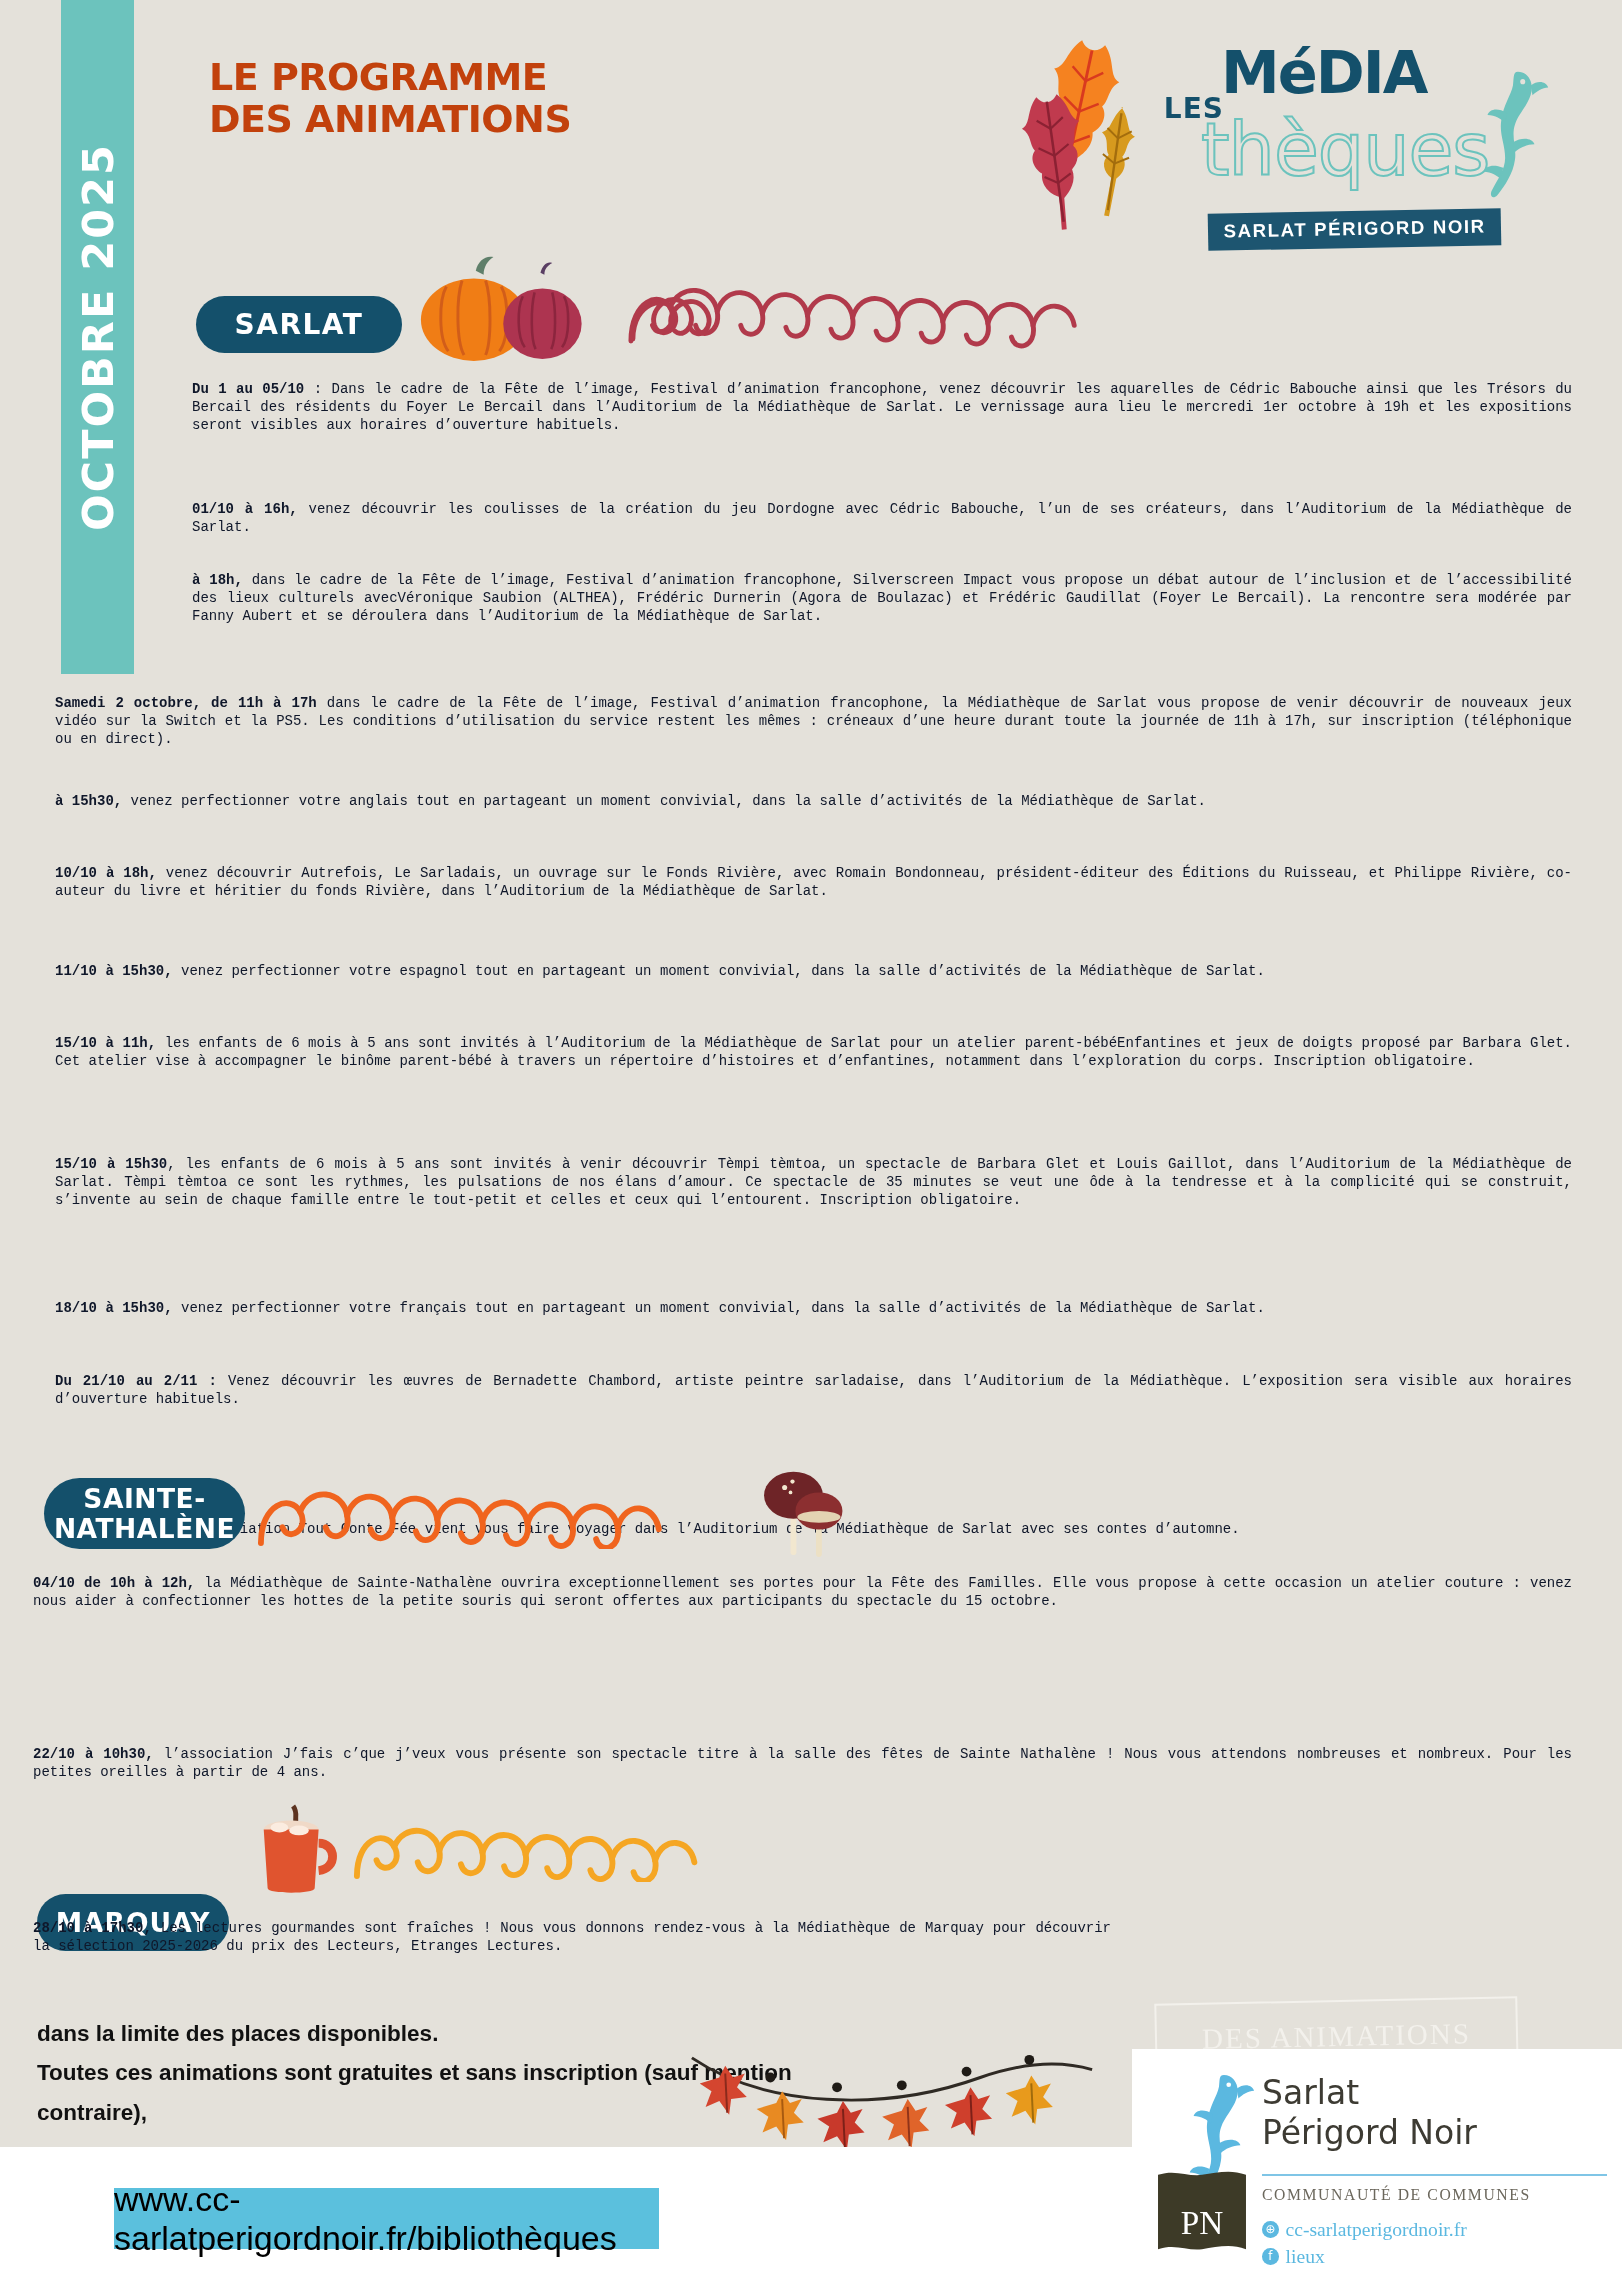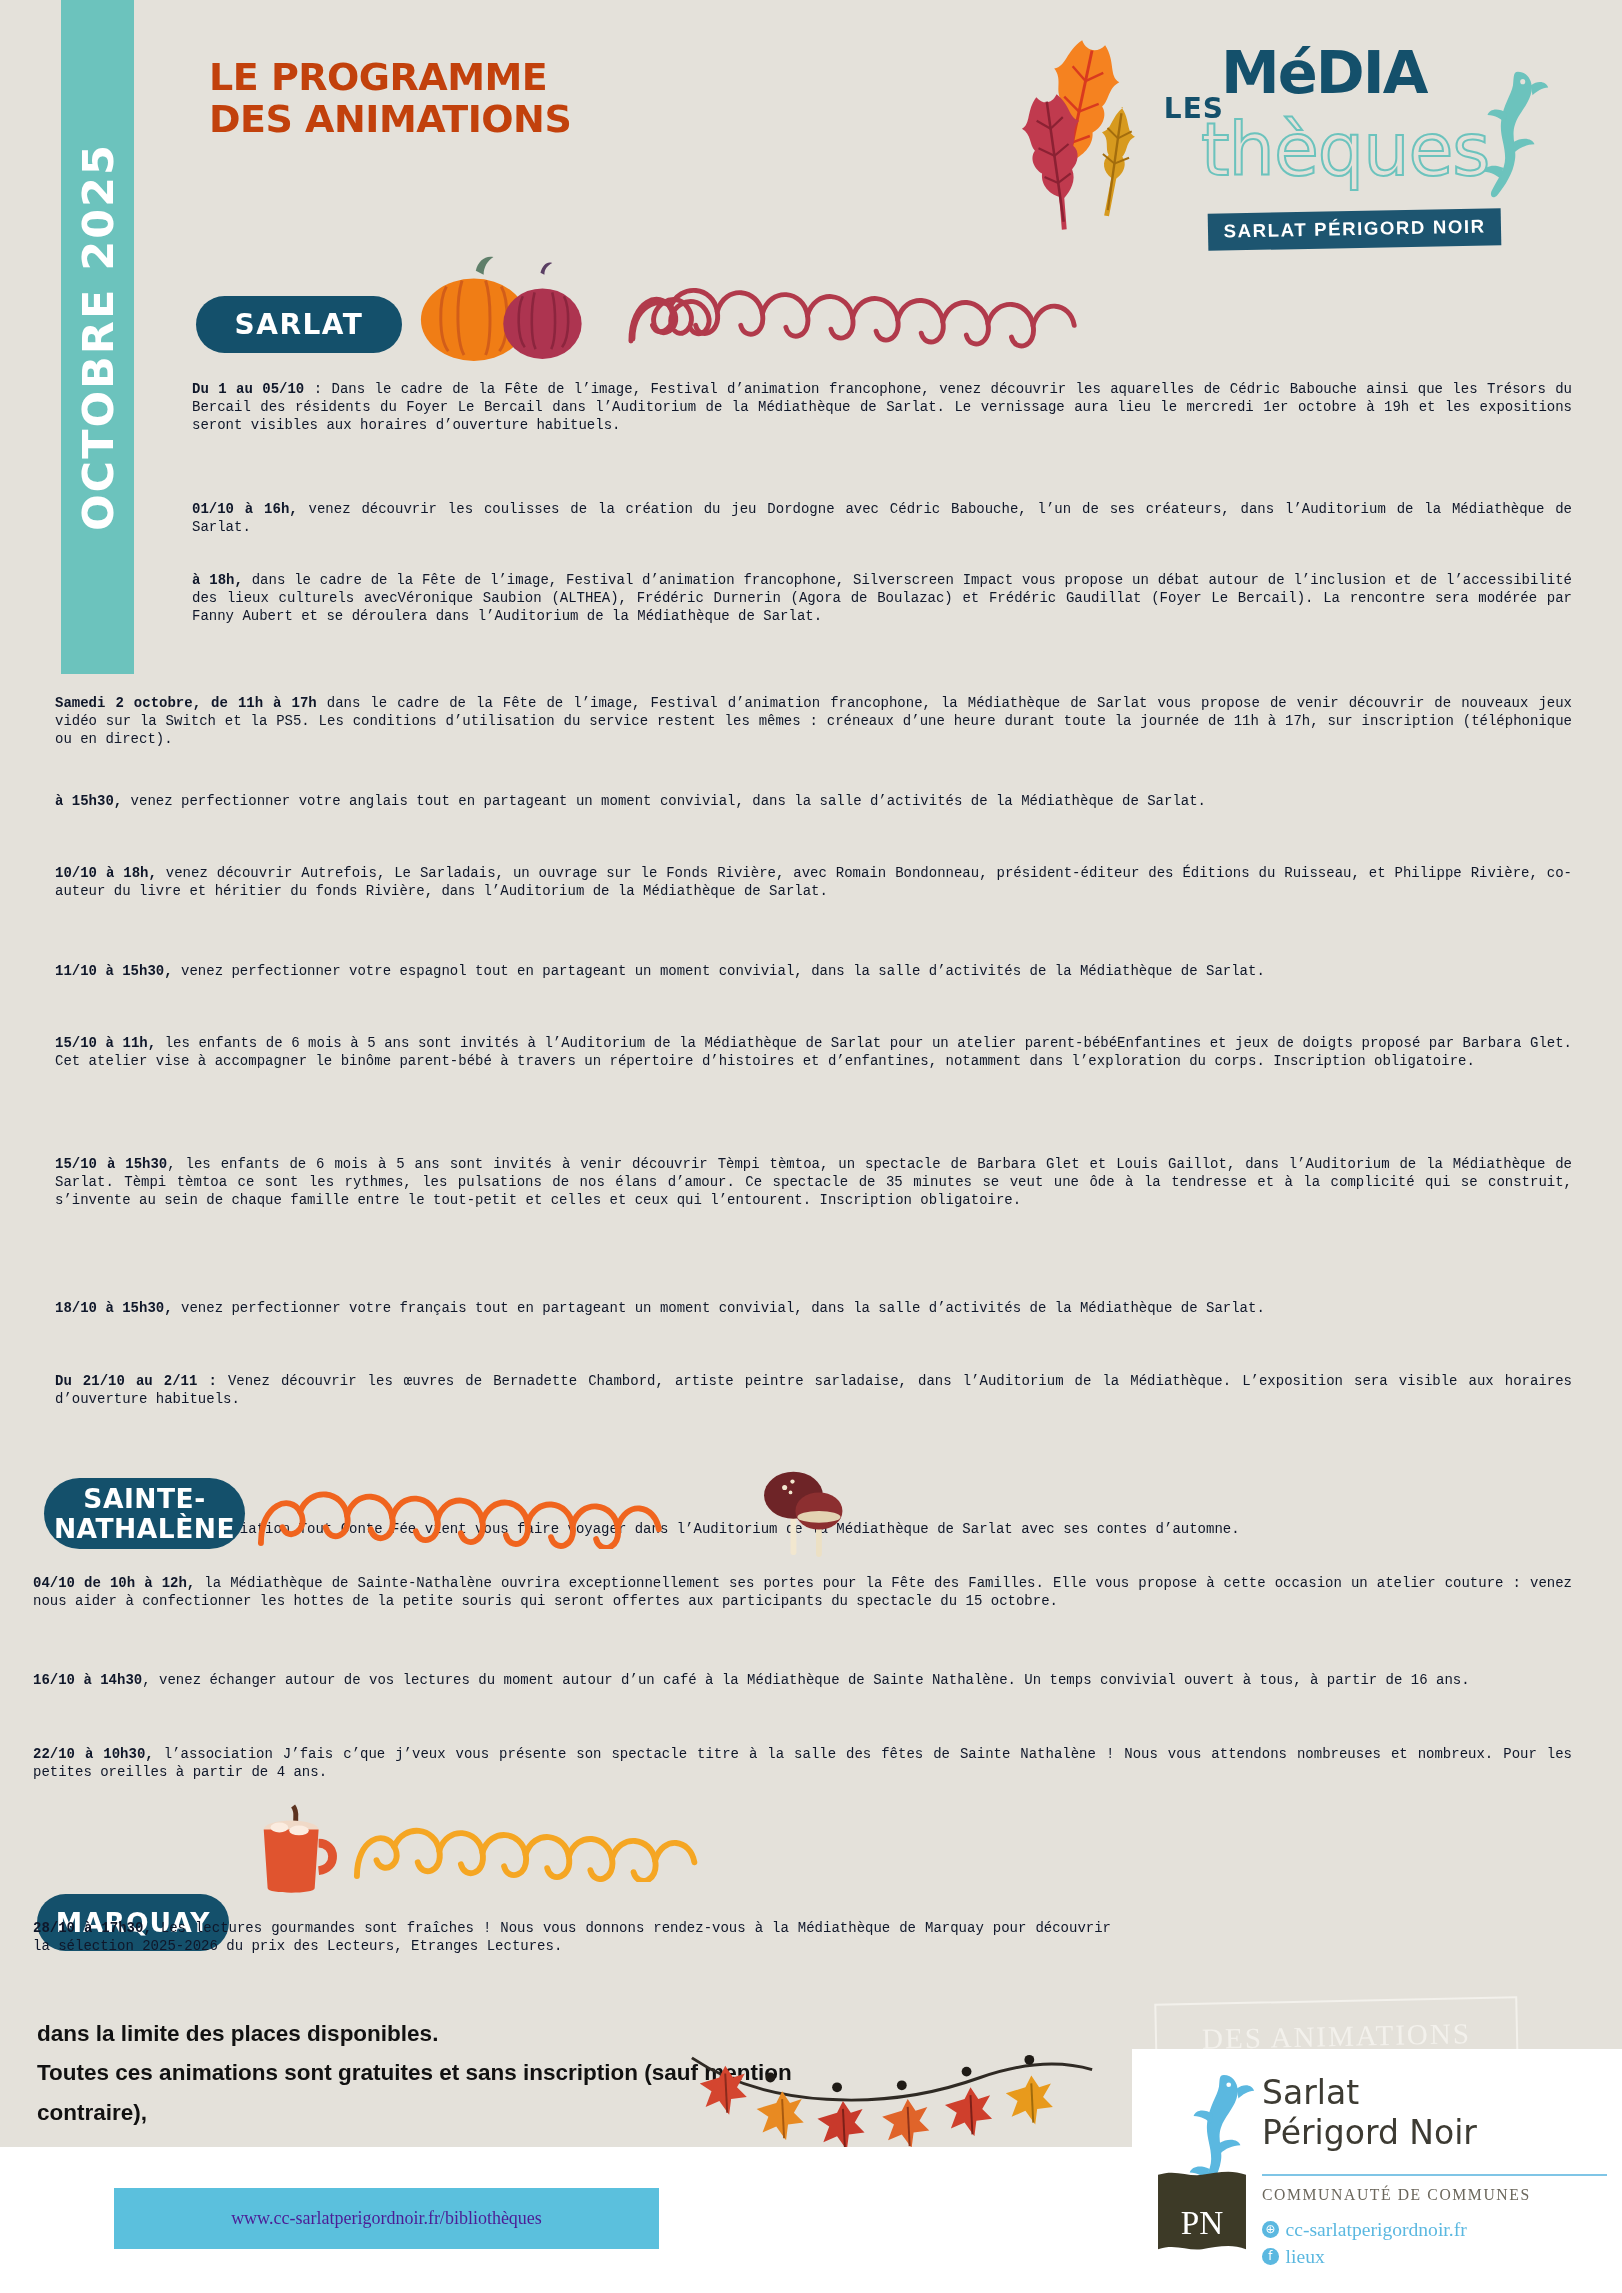--- a/index.html
+++ b/index.html
@@ -253,22 +253,22 @@
     position: absolute; left: 0; top: 2147px;
     width: 1622px; height: 147px; background: #ffffff;
   }
   .url-bar {
     position: absolute; left: 114px; top: 2188px;
     width: 545px; height: 61px;
     background: #5bc0dd;
     display: flex; align-items: center; justify-content: center;
   }
   .url-bar span {
-    color: #4c1d95; font-size: 18px;
-    font-family: Liberation Serif, serif;
+    color: #000000; font-size: 34px;
+    font-family: Liberation Sans, sans-serif;
   }
 </style>
 </head>
 <body>
 
 <div id="poster">
 
   <div class="month-band">
     <div class="vtext">OCTOBRE 2025</div>
   </div>
@@ -397,23 +397,20 @@
     <ellipse cx="37" cy="34" rx="30" ry="24" fill="#6e2427"></ellipse>
     <ellipse cx="63" cy="50" rx="24" ry="19" fill="#8c2f30"></ellipse>
     <circle cx="28" cy="26" r="2.6" fill="#f2e7cf"></circle>
     <circle cx="36" cy="20" r="2.2" fill="#f2e7cf"></circle>
     <circle cx="34" cy="31" r="1.9" fill="#f2e7cf"></circle>
     <ellipse cx="63" cy="56" rx="22" ry="6" fill="#e3d3b2"></ellipse>
   </svg>
 
   <div class="entry" style="left:33px; top:1574px; width:1539px;">
     <b>04/10 de 10h à 12h,</b><span> la Médiathèque de Sainte-Nathalène ouvrira exceptionnellement ses portes pour la Fête des Familles. Elle vous propose à cette occasion un atelier couture : venez nous aider à confectionner les hottes de la petite souris qui seront offertes aux participants du spectacle du 15 octobre.</span>
-  </div>
-  <div class="entry" style="left:33px; top:1671px; width:1539px;">
-    <b>16/10 à 14h30</b><span>, venez échanger autour de vos lectures du moment autour d’un café à la Médiathèque de Sainte Nathalène. Un temps convivial ouvert à tous, à partir de 16 ans.</span>
   </div>
   <div class="entry" style="left:33px; top:1745px; width:1539px;">
     <b>22/10 à 10h30,</b><span> l’association J’fais c’que j’veux vous présente son spectacle titre à la salle des fêtes de Sainte Nathalène ! Nous vous attendons nombreuses et nombreux. Pour les petites oreilles à partir de 4 ans.</span>
   </div>
 
   <div class="town-badge" id="badge-marquay">MARQUAY</div>
 
   <svg class="deco" style="left:250px; top:1802px; width:98px; height:98px;" viewBox="0 0 100 100">
     <path d="M44 4 C50 12 44 18 48 24" stroke="#5c3320" stroke-width="5" fill="none"></path>
     <ellipse cx="42" cy="28" rx="28" ry="9" fill="#f0d9c7"></ellipse>

